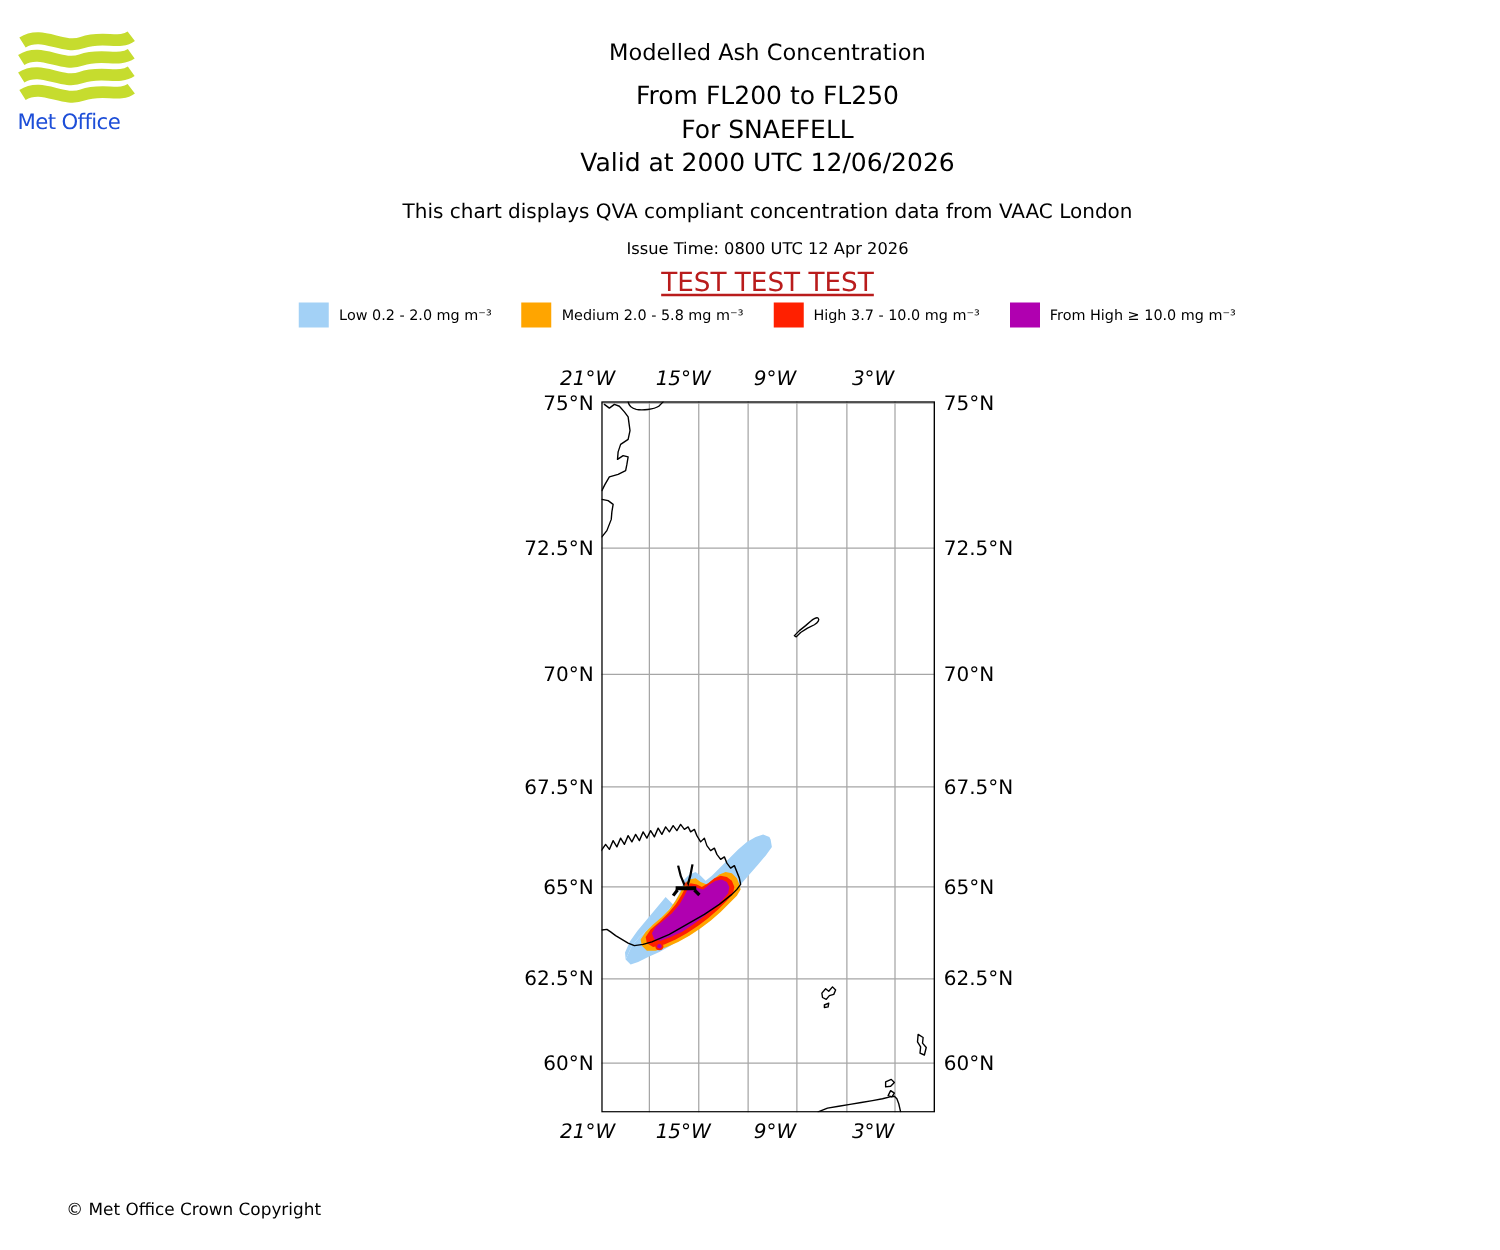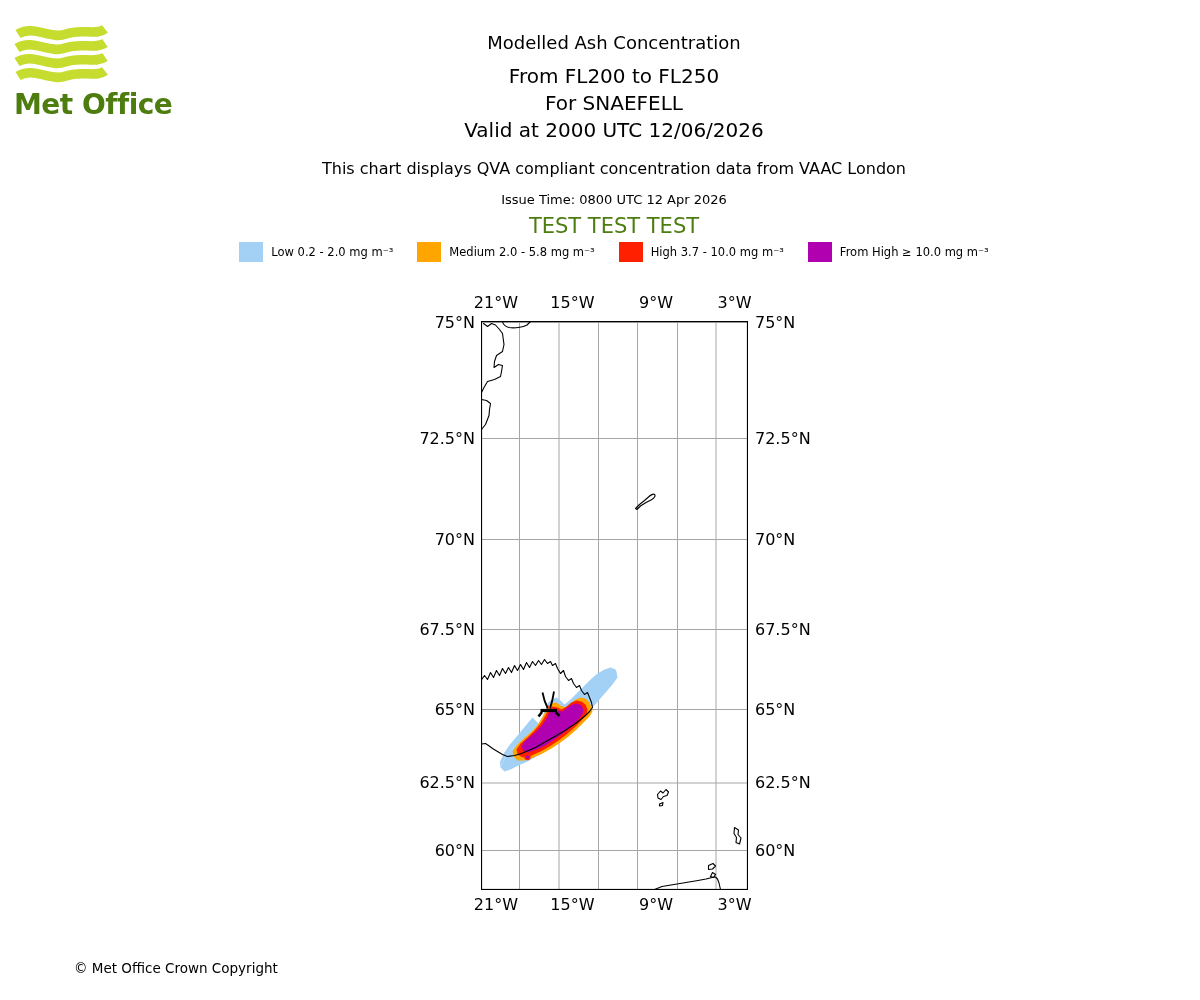--- a/index.html
+++ b/index.html
@@ -13,25 +13,25 @@
   #title-line3{top:90px;}
   #title-line4{top:117px;}
   #qva-note{top:159px;font-size:16px;}
   #issue-time{top:192px;font-size:13px;}
   #test-banner{top:214px;font-size:21px;font-weight:500;}
   #legend{top:242px;display:flex;justify-content:center;align-items:center;gap:24px;}
   .lg-item{display:flex;align-items:center;gap:8px;}
   .sw{width:24px;height:20px;display:inline-block;}
   .lg-label{font-size:11.5px;white-space:nowrap;}
   .tick{font-size:16px;line-height:20px;white-space:nowrap;}
-  .lon-tick{width:70px;text-align:right;}
+  .lon-tick{width:70px;text-align:left;font-style:italic;}
   .lat-left{width:85px;text-align:right;}
   .lat-right{width:85px;text-align:left;}
-  #copyright{left:74px;top:960px;font-size:13.5px;}
-  #logo-text{left:14px;top:88px;font-size:28px;font-weight:bold;color:#4d7c0f;letter-spacing:-0.5px;}
+  #copyright{left:53px;top:960px;font-size:13.5px;}
+  #logo-text{left:14px;top:88px;font-size:17px;font-weight:normal;color:#1d4ed8;letter-spacing:-0.5px;}
   svg{display:block;}
 </style>
 </head>
 <body>
 
 <div class="abs" style="left:14px;top:24px;">
   <svg width="94" height="62" viewBox="0 0 94 62">
     <g fill="none" stroke-width="9.5" stroke-linecap="butt">
       <path d="M4,10 C20,0 36,16 52,10 C68,4 82,12 91,5" style="stroke: rgb(198, 220, 46);"></path>
       <path d="M3,24 C19,14 35,30 51,24 C67,18 81,26 91,19" style="stroke: rgb(198, 220, 46);"></path>
@@ -41,21 +41,21 @@
   </svg>
 </div>
 <div class="abs" id="logo-text">Met Office</div>
 
 <div class="abs ctr" id="title-line1">Modelled Ash Concentration</div>
 <div class="abs ctr title-sub" id="title-line2">From FL200 to FL250</div>
 <div class="abs ctr title-sub" id="title-line3">For SNAEFELL</div>
 <div class="abs ctr title-sub" id="title-line4">Valid at 2000 UTC 12/06/2026</div>
 <div class="abs ctr" id="qva-note">This chart displays QVA compliant concentration data from VAAC London</div>
 <div class="abs ctr" id="issue-time">Issue Time: 0800 UTC 12 Apr 2026</div>
-<div class="abs ctr" id="test-banner" style="color: #4d7c0f;">TEST TEST TEST</div>
+<div class="abs ctr" id="test-banner" style="color: #b91c1c; text-decoration: underline;">TEST TEST TEST</div>
 
 <div class="abs ctr" id="legend">
   <div class="lg-item">
     <span class="sw" style="background: rgb(163, 209, 246);"></span>
     <span class="lg-label">Low 0.2 - 2.0 mg m⁻³</span>
   </div>
   <div class="lg-item">
     <span class="sw" style="background: rgb(255, 165, 0);"></span>
     <span class="lg-label">Medium 2.0 - 5.8 mg m⁻³</span>
   </div>

